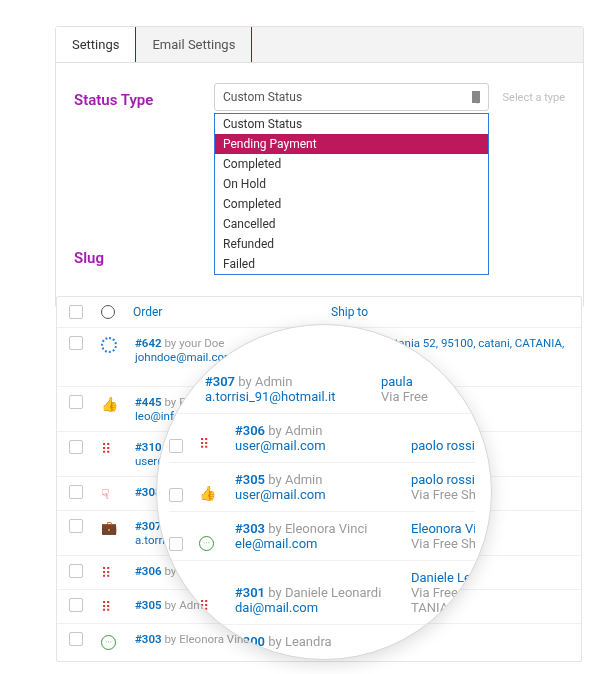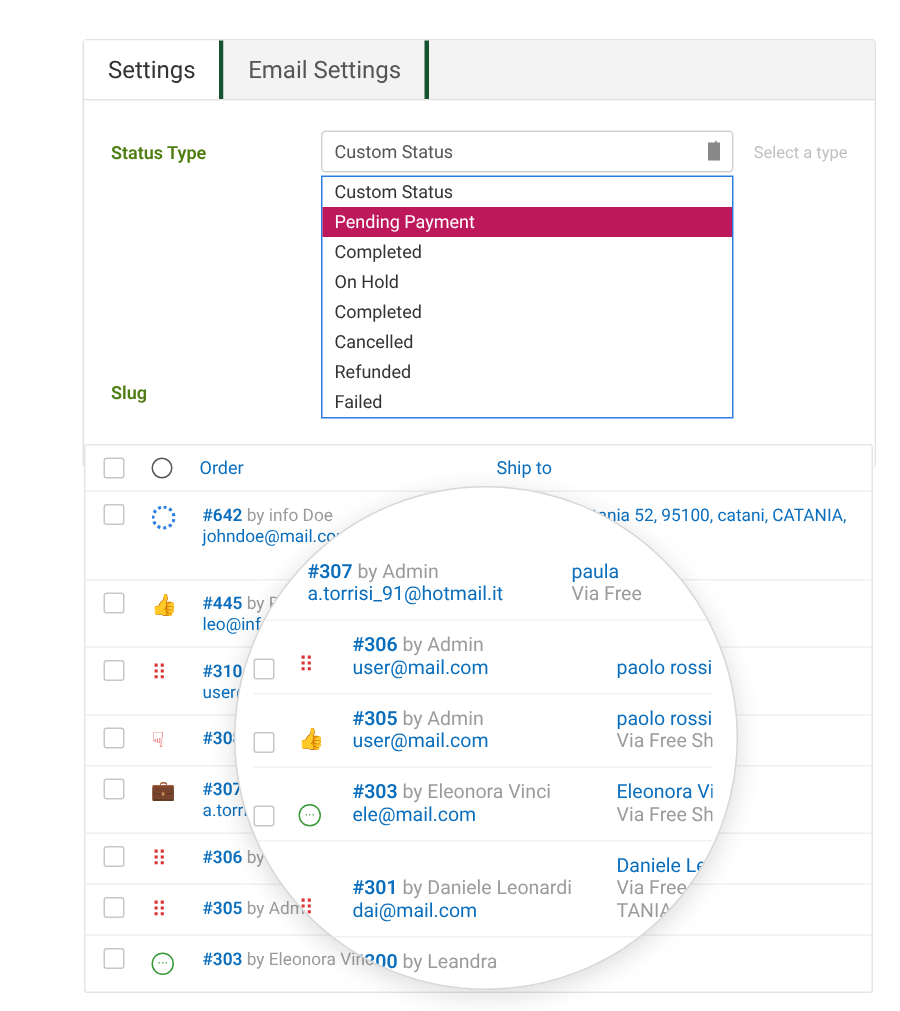--- a/index.html
+++ b/index.html
@@ -1,23 +1,23 @@
 <!DOCTYPE html>
 <html><head>
 <meta charset="utf-8">
 <style>
   *{box-sizing:border-box;margin:0;padding:0}
   body{width:600px;height:674px;background:#fff;font-family:-apple-system,"Segoe UI",Roboto,Arial,sans-serif;font-size:12px;color:#444;overflow:hidden;position:relative}
   .panel-top{position:absolute;left:55px;top:26px;right:16px;border:1px solid #e2e2e2;background:#f8f8f8;border-radius:3px}
   .tabs{display:flex;background:#f3f3f3;border-bottom:1px solid #e2e2e2}
-  .tab{padding:10px 16px;border-right:3px solid #14532d;font-size:16px;color:#555;background:#f3f3f3;cursor:pointer}
+  .tab{padding:10px 16px;border-right:1px solid #14532d;font-size:13px;color:#555;background:#f3f3f3;cursor:pointer}
   .tab.active{background:#fff;color:#333}
   .form-area{background:#fff;padding:20px 18px 40px 18px}
   .row{display:flex;align-items:flex-start;gap:0}
-  .label{width:140px;font-weight:600;font-size:12px;color:#4d7c0f;padding-top:8px}
+  .label{width:140px;font-weight:600;font-size:15px;color:#a21caf;padding-top:8px}
   .field{flex:1;position:relative;min-width:0}
   .select-box{border:1px solid #d1d1d1;border-radius:3px;background:#fff;padding:6px 28px 6px 8px;font-size:12px;color:#555;position:relative}
   .select-box::after{content:"";position:absolute;right:8px;top:50%;width:8px;height:12px;transform:translateY(-50%);background:linear-gradient(#888,#888);-webkit-mask:none}
   .chev{position:absolute;right:8px;top:50%;transform:translateY(-50%);font-size:9px;color:#888;line-height:9px;text-align:center}
   .helper{color:#c0c0c0;font-size:11px;margin-left:14px;white-space:nowrap;padding-top:8px}
   .dropdown{position:absolute;left:0;right:0;top:30px;border:1px solid #2a7de1;background:#fff;z-index:5}
   .dropdown .opt{padding:3px 8px;font-size:12px;color:#333;cursor:pointer}
   .dropdown .opt.sel{background:#be185d;color:#fff}
   .slug-row{margin-top:130px;display:flex;align-items:center;color:#333;font-weight:600}
   .slug-row .ph{flex:1;font-weight:400;color:#c7c7c7;border-bottom:0 solid #eee;padding:6px 0}
@@ -99,21 +99,21 @@
     <div class="circle"></div>
     <div class="hcol-order">Order</div>
     <div class="hcol-ship">Ship to</div>
   </div>
 
   <div class="order-row">
     <div class="cb"></div>
     <div class="icon"><span class="ic ic-spin"></span></div>
     <div class="ordcol">
       <span class="ordnum">#642</span>
-      <span class="gray"> by <span>info Doe</span></span><br>
+      <span class="gray"> by <span>your Doe</span></span><br>
       <span class="link">johndoe@mail.com</span>
     </div>
     <div>
       <span class="addr">John Doe, via catania 52, 95100, catani, CATANIA, Italy</span><br>
       <span class="gray">Via Free Shipping</span>
     </div>
   </div>
 
   <div class="order-row">
     <div class="cb"></div>

